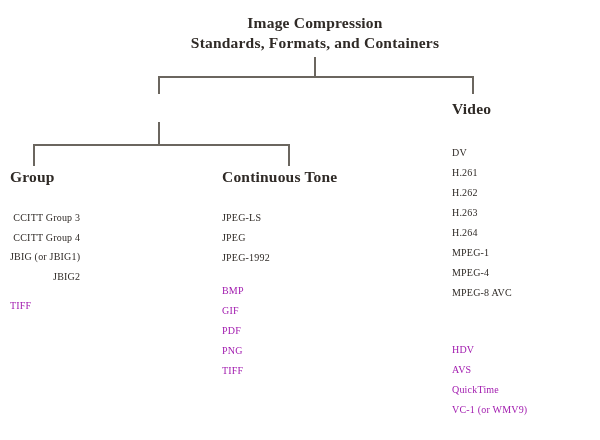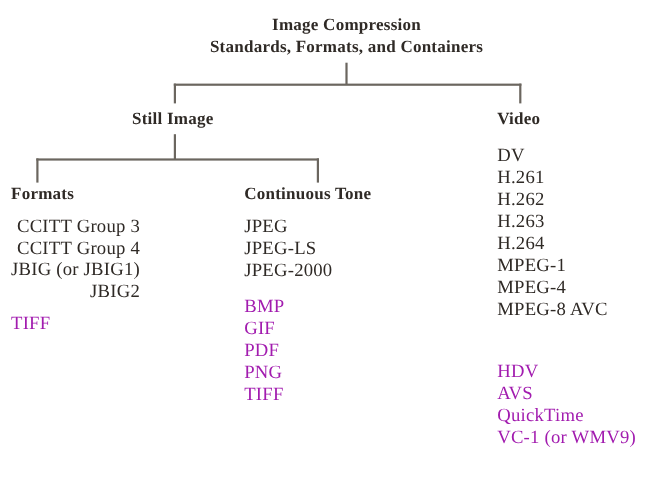--- a/index.html
+++ b/index.html
@@ -31,23 +31,24 @@
   .heading {
     position: absolute;
     font-weight: bold;
     font-size: 15.5px;
     line-height: 20px;
     letter-spacing: 0.2px;
     white-space: nowrap;
   }
   .list {
     position: absolute;
-    font-size: 17px;
+    font-size: 10px;
     white-space: nowrap;
     letter-spacing: 0.2px;
+    margin-top: 12px;
   }
   .list div { line-height: 20px; }
   .list.tight div { line-height: 19.5px; text-align: right; }
   .muted { color: #a21caf; }
   
   #still-image-heading { left: 120px; top: 99px; }
   #video-heading       { left: 452px; top: 99px; }
   #binary-heading      { left: 10px;  top: 167px; }
   #cont-heading        { left: 222px; top: 167px; }
   
@@ -79,39 +80,38 @@
   <div class="line" id="line-still-stem"></div>
   <div class="line" id="line-still-h"></div>
   <div class="line" id="line-binary-drop"></div>
   <div class="line" id="line-cont-drop"></div>
 
   <div class="node-title">
     <div>Image Compression</div>
     <div>Standards, Formats, and Containers</div>
   </div>
 
-  <div class="heading" id="still-image-heading">Still Image</div>
   <div class="heading" id="video-heading">Video</div>
-  <div class="heading" id="binary-heading">Formats</div>
+  <div class="heading" id="binary-heading">Group</div>
   <div class="heading" id="cont-heading">Continuous Tone</div>
 
   <div class="list tight" id="binary-standards">
       <div>CCITT Group 3</div>
       <div>CCITT Group 4</div>
       <div>JBIG (or JBIG1)</div>
       <div>JBIG2</div>
     </div>
   <div class="list muted" id="binary-containers">
       <div>TIFF</div>
     </div>
 
   <div class="list" id="cont-standards">
+      <div>JPEG-LS</div>
       <div>JPEG</div>
-      <div>JPEG-LS</div>
-      <div>JPEG-2000</div>
+      <div>JPEG-1992</div>
     </div>
   <div class="list muted" id="cont-containers">
       <div>BMP</div>
       <div>GIF</div>
       <div>PDF</div>
       <div>PNG</div>
       <div>TIFF</div>
     </div>
 
   <div class="list" id="video-standards">

